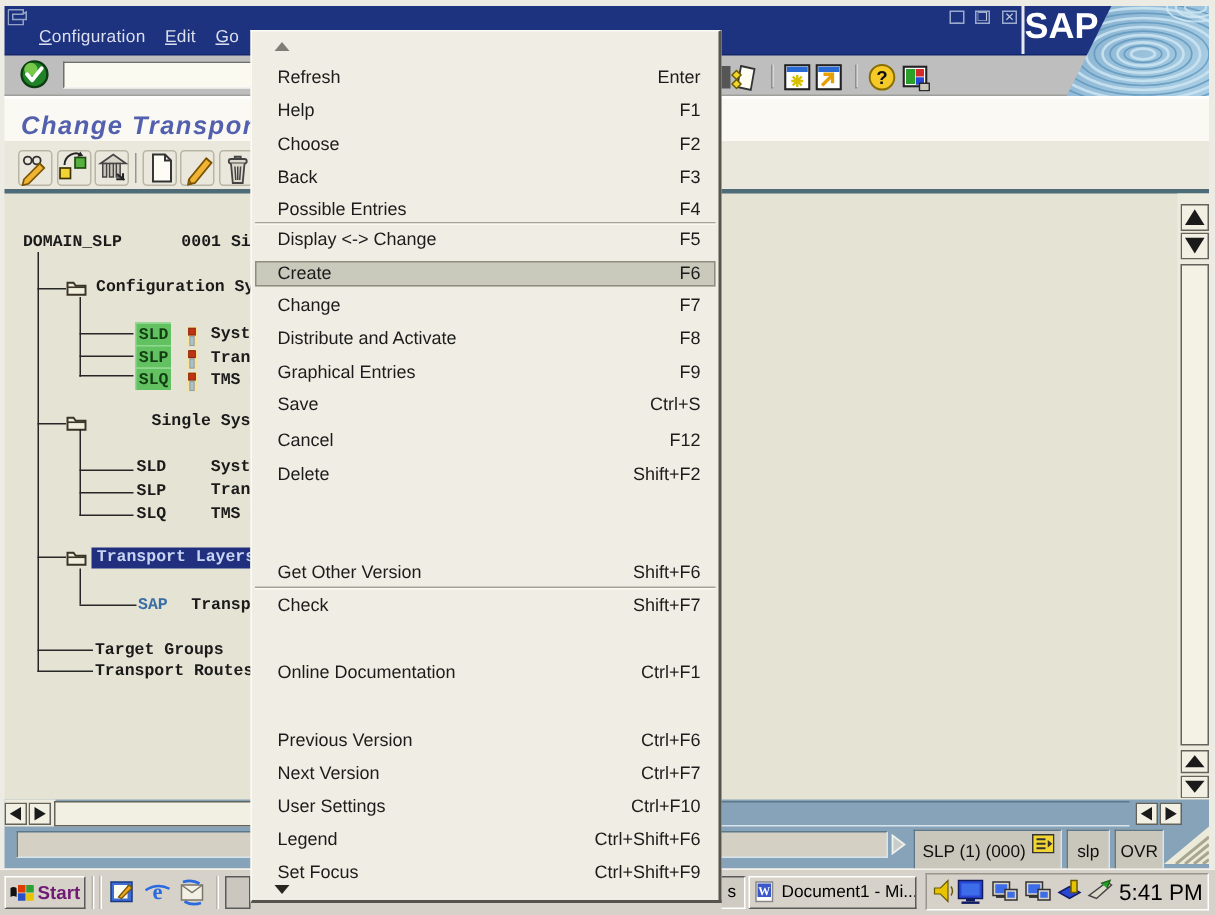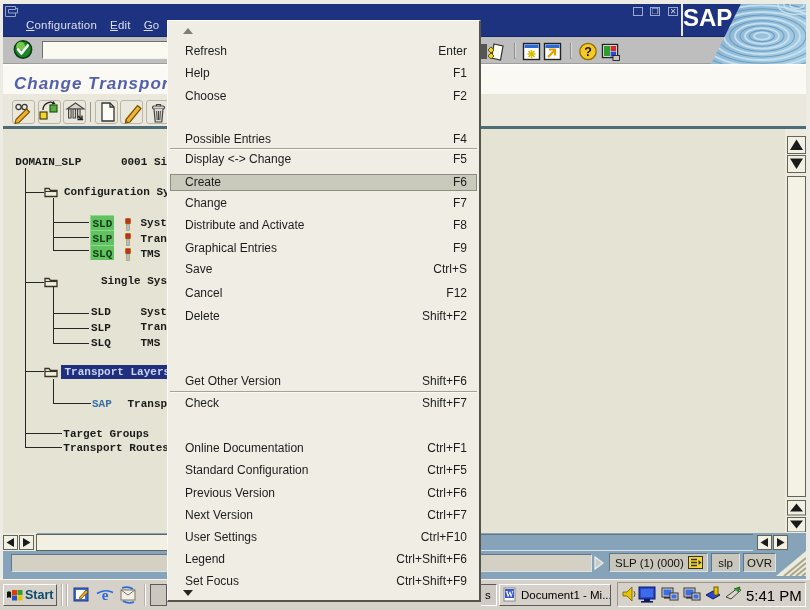--- a/index.html
+++ b/index.html
@@ -36,21 +36,21 @@
 #scrollstrip{left:785px;top:129px;width:21px;height:404px;background:#EDEBDD;}
 
 .mono{font-family:"Liberation Mono",monospace;font-size:11px;font-weight:bold;color:#1A1A1A;white-space:pre;}
 .tline{background:#262626;}
 .gbox{left:90px;width:23.5px;background:#62C261;border-left:1px solid #8FD98F;border-top:1px solid #8FD98F;}
 
 #slate{left:3px;top:533px;width:803px;height:46px;background:#87A3B9;}
 #statusfield{left:11px;top:554px;width:581px;height:18px;background:#D4D1C4;
  border-top:1px solid #5C7889;border-left:1px solid #5C7889;
  border-bottom:1px solid #D8E4EC;border-right:1px solid #D8E4EC;}
-.scell{top:553px;height:19px;background:#C9C7BB;font-size:11.5px;color:#111;
+.scell{top:553px;height:30px;background:#C9C7BB;font-size:11.5px;color:#111;
  border-top:1px solid #5C7889;border-left:1px solid #5C7889;
  border-bottom:1px solid #D8E4EC;border-right:1px solid #D8E4EC;
  display:flex;align-items:center;justify-content:center;}
 
 #taskbar{left:0;top:579px;width:810px;height:31px;background:#D6D2C9;border-top:1px solid #F4F2EC;}
 #startbtn{left:3px;top:584px;width:54px;height:22px;background:#D6D2C9;
  border-top:1px solid #FFFFFF;border-left:1px solid #FFFFFF;
  border-bottom:1px solid #5A5A5A;border-right:1px solid #5A5A5A;}
 .tbdiv{top:584px;width:2px;height:22px;background:#B8B4AC;border-right:1px solid #FFF;}
 .tbtn{top:584px;height:22px;background:#D6D2C9;border-top:1px solid #FFFFFF;
@@ -355,21 +355,21 @@
 <div class="abs" id="startbtn"></div>
 <svg class="abs" style="left:6px;top:587px" width="18" height="16" viewBox="0 0 18 16">
  <g>
   <path d="M1 5 q2 -1.5 4 0 q0.3 3 0 6 q-2 -1.5 -4 0 z" fill="#111"></path>
   <rect x="6" y="3" width="5" height="5" fill="#E03C00"></rect>
   <rect x="11.5" y="3" width="5" height="5" fill="#2FA033"></rect>
   <rect x="6" y="8.5" width="5" height="5" fill="#2A50C8"></rect>
   <rect x="11.5" y="8.5" width="5" height="5" fill="#E8C400"></rect>
  </g>
 </svg>
-<div class="abs" style="left:25px;top:588px;font-size:12.5px;font-weight:bold;color:#0c4a6e">Start</div>
+<div class="abs" style="left:25px;top:588px;font-size:12.5px;font-weight:bold;color:#701a75">Start</div>
 <div class="abs tbdiv" style="left:61px"></div>
 <div class="abs tbdiv" style="left:66px"></div>
 <svg class="abs" style="left:73px;top:586px" width="66" height="18" viewBox="0 0 66 18">
 <g>
         <rect x="1" y="2" width="14" height="13" fill="#3C6CD4" stroke="#1A3A80"></rect>
 <rect x="3" y="4" width="9" height="9" fill="#FDFDF2"></rect>
 <path d="M6 12 L13 4 l2 2 L8 13 z" fill="#E8A81E" stroke="#7A5200" stroke-width="0.8"></path>
       </g>
 <g transform="translate(23,0)">
         <text x="9" y="13.5" font-size="15" font-weight="bold" fill="#2A6AE0" text-anchor="middle" font-family="Liberation Serif">e</text>
@@ -443,20 +443,24 @@
         <span class="mk">Enter</span>
       </div>
 <div class="mi" style="top:44.2px">
         <span class="ml">Help</span>
         <span class="mk">F1</span>
       </div>
 <div class="mi" style="top:66.6px">
         <span class="ml">Choose</span>
         <span class="mk">F2</span>
       </div>
+<div class="mi" style="top:88.7px">
+        <span class="ml">Back</span>
+        <span class="mk">F3</span>
+      </div>
 <div class="mi" style="top:110.2px">
         <span class="ml">Possible Entries</span>
         <span class="mk">F4</span>
       </div>
 <div class="msep" style="top:127.0px"></div>
 <div class="mi" style="top:130.3px">
         <span class="ml">Display &lt;-&gt; Change</span>
         <span class="mk">F5</span>
       </div>
 <div class="mhl" style="top:152.5px;height:17px"></div>
@@ -494,24 +498,20 @@
       </div>
 <div class="msep" style="top:370.3px"></div>
 <div class="mi" style="top:374.1px">
         <span class="ml">Check</span>
         <span class="mk">Shift+F7</span>
       </div>
 <div class="mi" style="top:418.7px">
         <span class="ml">Online Documentation</span>
         <span class="mk">Ctrl+F1</span>
       </div>
-<div class="mi" style="top:441.2px">
-        <span class="ml">Standard Configuration</span>
-        <span class="mk">Ctrl+F5</span>
-      </div>
 <div class="mi" style="top:463.7px">
         <span class="ml">Previous Version</span>
         <span class="mk">Ctrl+F6</span>
       </div>
 <div class="mi" style="top:485.8px">
         <span class="ml">Next Version</span>
         <span class="mk">Ctrl+F7</span>
       </div>
 <div class="mi" style="top:507.8px">
         <span class="ml">User Settings</span>

